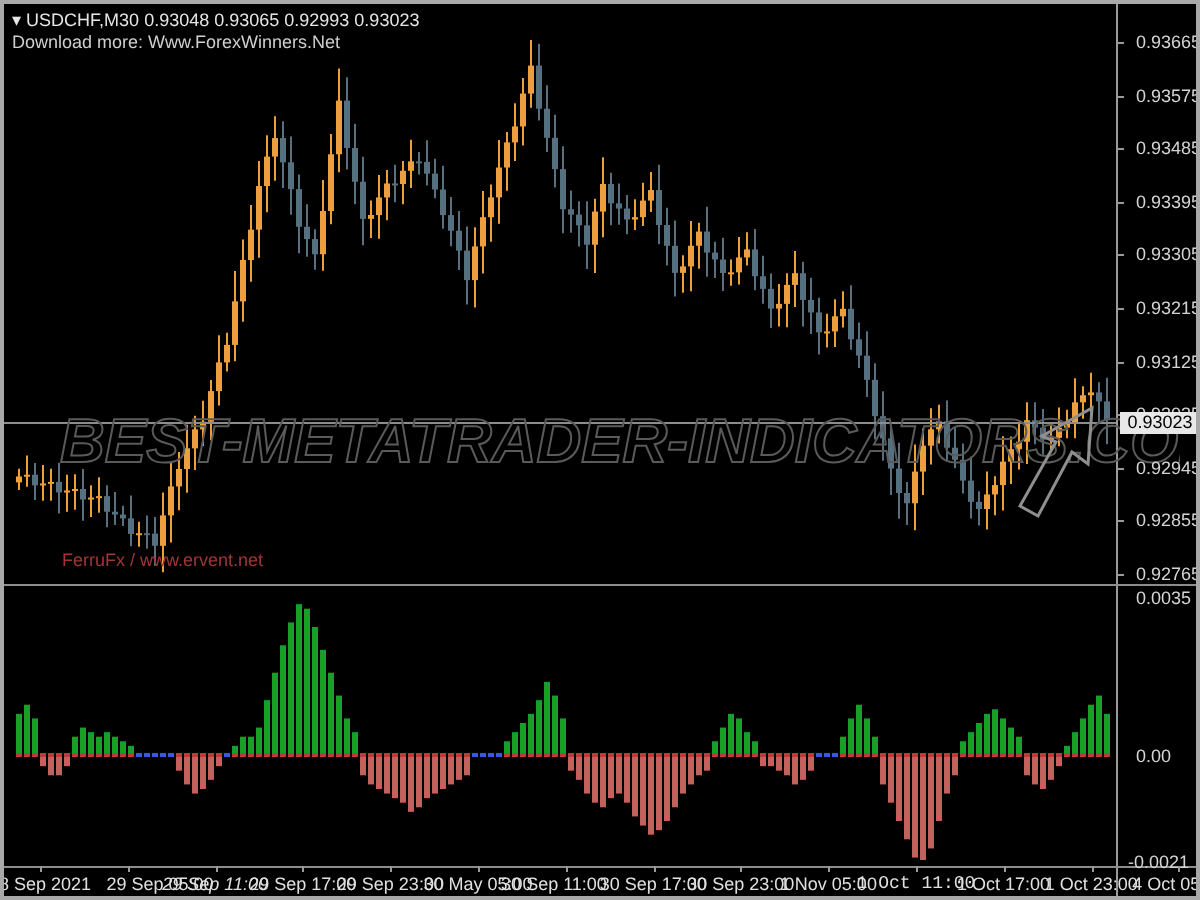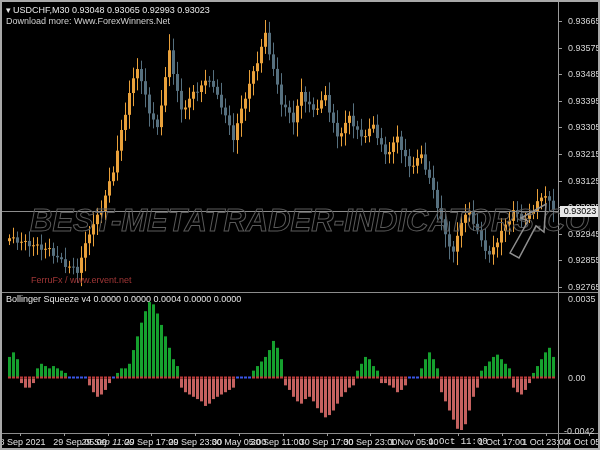--- a/index.html
+++ b/index.html
@@ -590,21 +590,20 @@
     <path d="M8 54 L26 22 L19 19 L44 5 L42 33 L34 27 L17 59 Z" fill="none" stroke="#8f8f8f" stroke-width="1.5"></path>
   </svg>
 
   <div class="abs chart-text" id="symbol-line">
     <span>▾</span>
     <span>USDCHF,M30</span>
     <span>0.93048 0.93065 0.92993 0.93023</span>
   </div>
   <div class="abs chart-text" id="subtitle-line">Download more: Www.ForexWinners.Net</div>
   <div class="abs" id="credit-line">FerruFx / www.ervent.net</div>
-  <div class="abs chart-text" id="indicator-title">Bollinger Squeeze v4 0.0000 0.0000 0.0004 0.0000 0.0000</div>
 
   <div class="abs" id="price-axis" style="left:0;top:0;width:600px;height:290px;pointer-events:none;">
       <span class="axis-label" style="left: 566px; top: 15px;">0.93665</span>
       <div class="tick-h" style="left: 556px; top: 19px;"></div>
       <span class="axis-label" style="left: 566px; top: 41.6px;">0.93575</span>
       <div class="tick-h" style="left: 556px; top: 45.6px;"></div>
       <span class="axis-label" style="left: 566px; top: 68.2px;">0.93485</span>
       <div class="tick-h" style="left: 556px; top: 72.2px;"></div>
       <span class="axis-label" style="left: 566px; top: 94.8px;">0.93395</span>
       <div class="tick-h" style="left: 556px; top: 98.8px;"></div>
@@ -620,21 +619,21 @@
       <div class="tick-h" style="left: 556px; top: 231.8px;"></div>
       <span class="axis-label" style="left: 566px; top: 254.4px;">0.92855</span>
       <div class="tick-h" style="left: 556px; top: 258.4px;"></div>
       <span class="axis-label" style="left: 566px; top: 281px;">0.92765</span>
       <div class="tick-h" style="left: 556px; top: 285px;"></div>
     </div>
   <div class="abs" id="price-box" style="top: 204px;">0.93023</div>
 
   <div class="abs axis-label" style="left:566px;top:293px;">0.0035</div>
   <div class="abs axis-label" id="ind-zero-label" style="left: 566px; top: 371.5px;">0.00</div>
-  <div class="abs axis-label" style="left:562px;top:425px;">-0.0042</div>
+  <div class="abs axis-label" style="left:562px;top:425px;">-0.0021</div>
 
   <div class="abs" id="time-axis">
       <span class="time-label" style="left: 18px;">28 Sep 2021</span>
       <div class="tick-v" style="left: 18px; top: -1px;"></div>
       <span class="time-label" style="left: 78px;">29 Sep 05:00</span>
       <div class="tick-v" style="left: 61.8px; top: -1px;"></div>
       <span class="time-label" style="left: 105.6px; font-style: italic;">29 Sep 11:00</span>
       <div class="tick-v" style="left: 105.6px; top: -1px;"></div>
       <span class="time-label" style="left: 149.4px;">29 Sep 17:00</span>
       <div class="tick-v" style="left: 149.4px; top: -1px;"></div>

